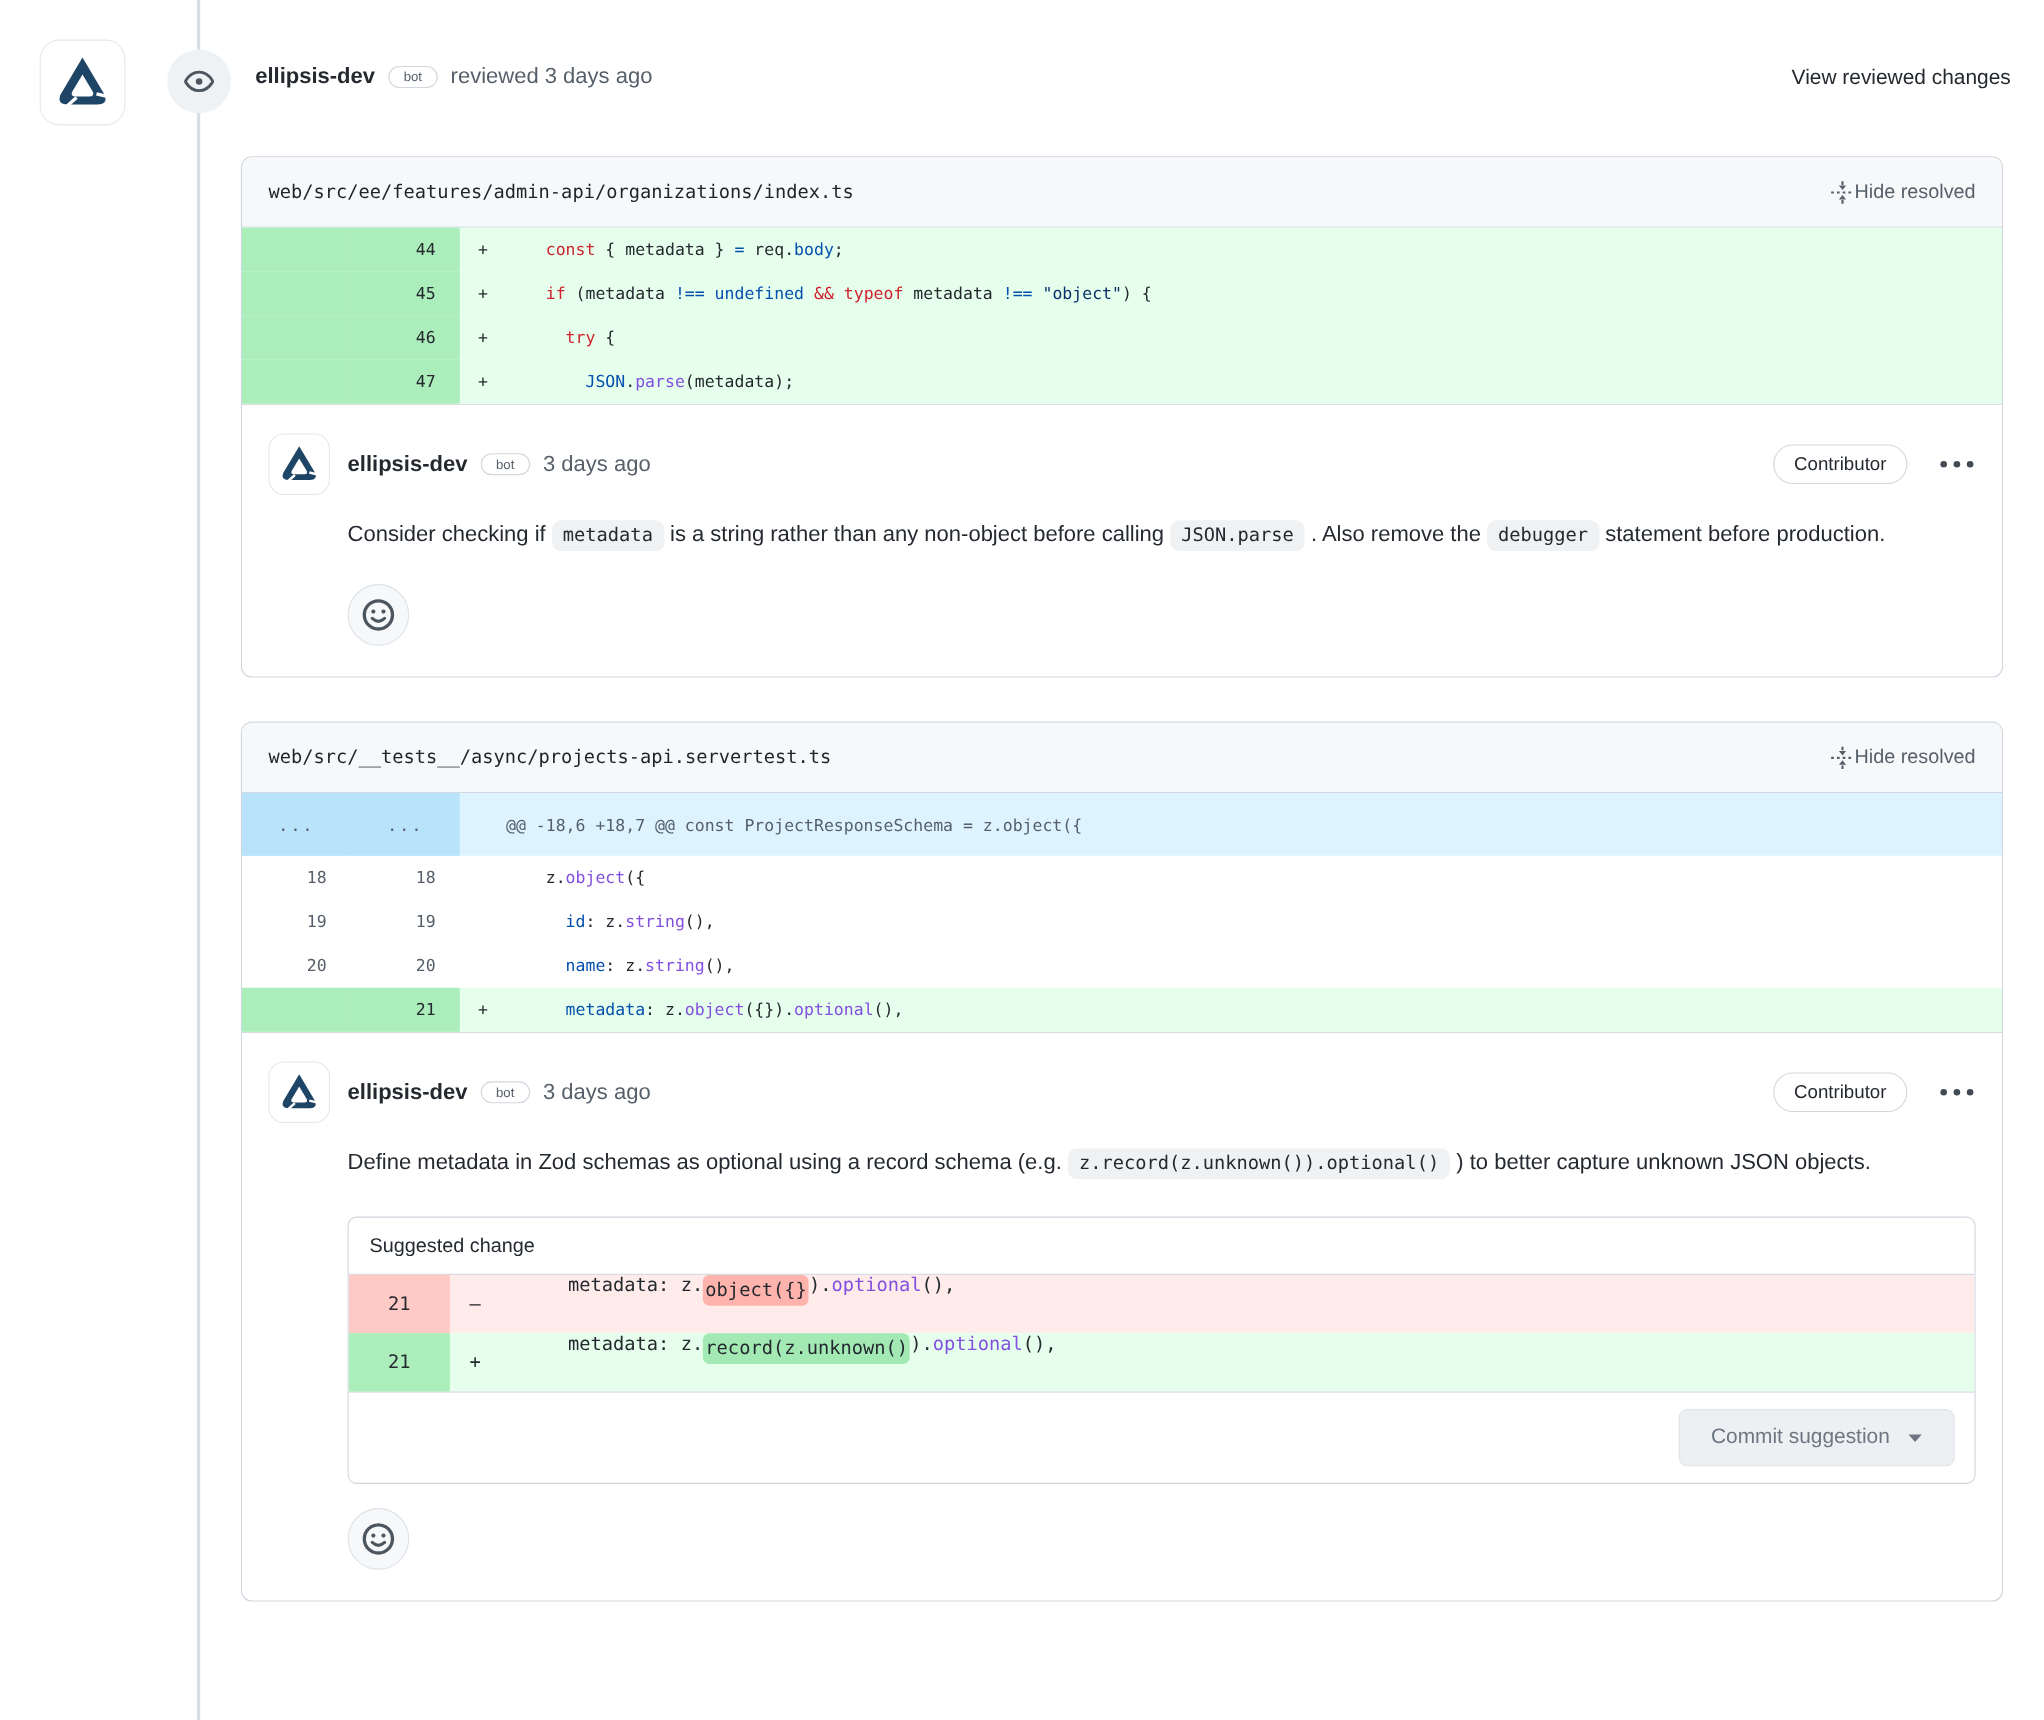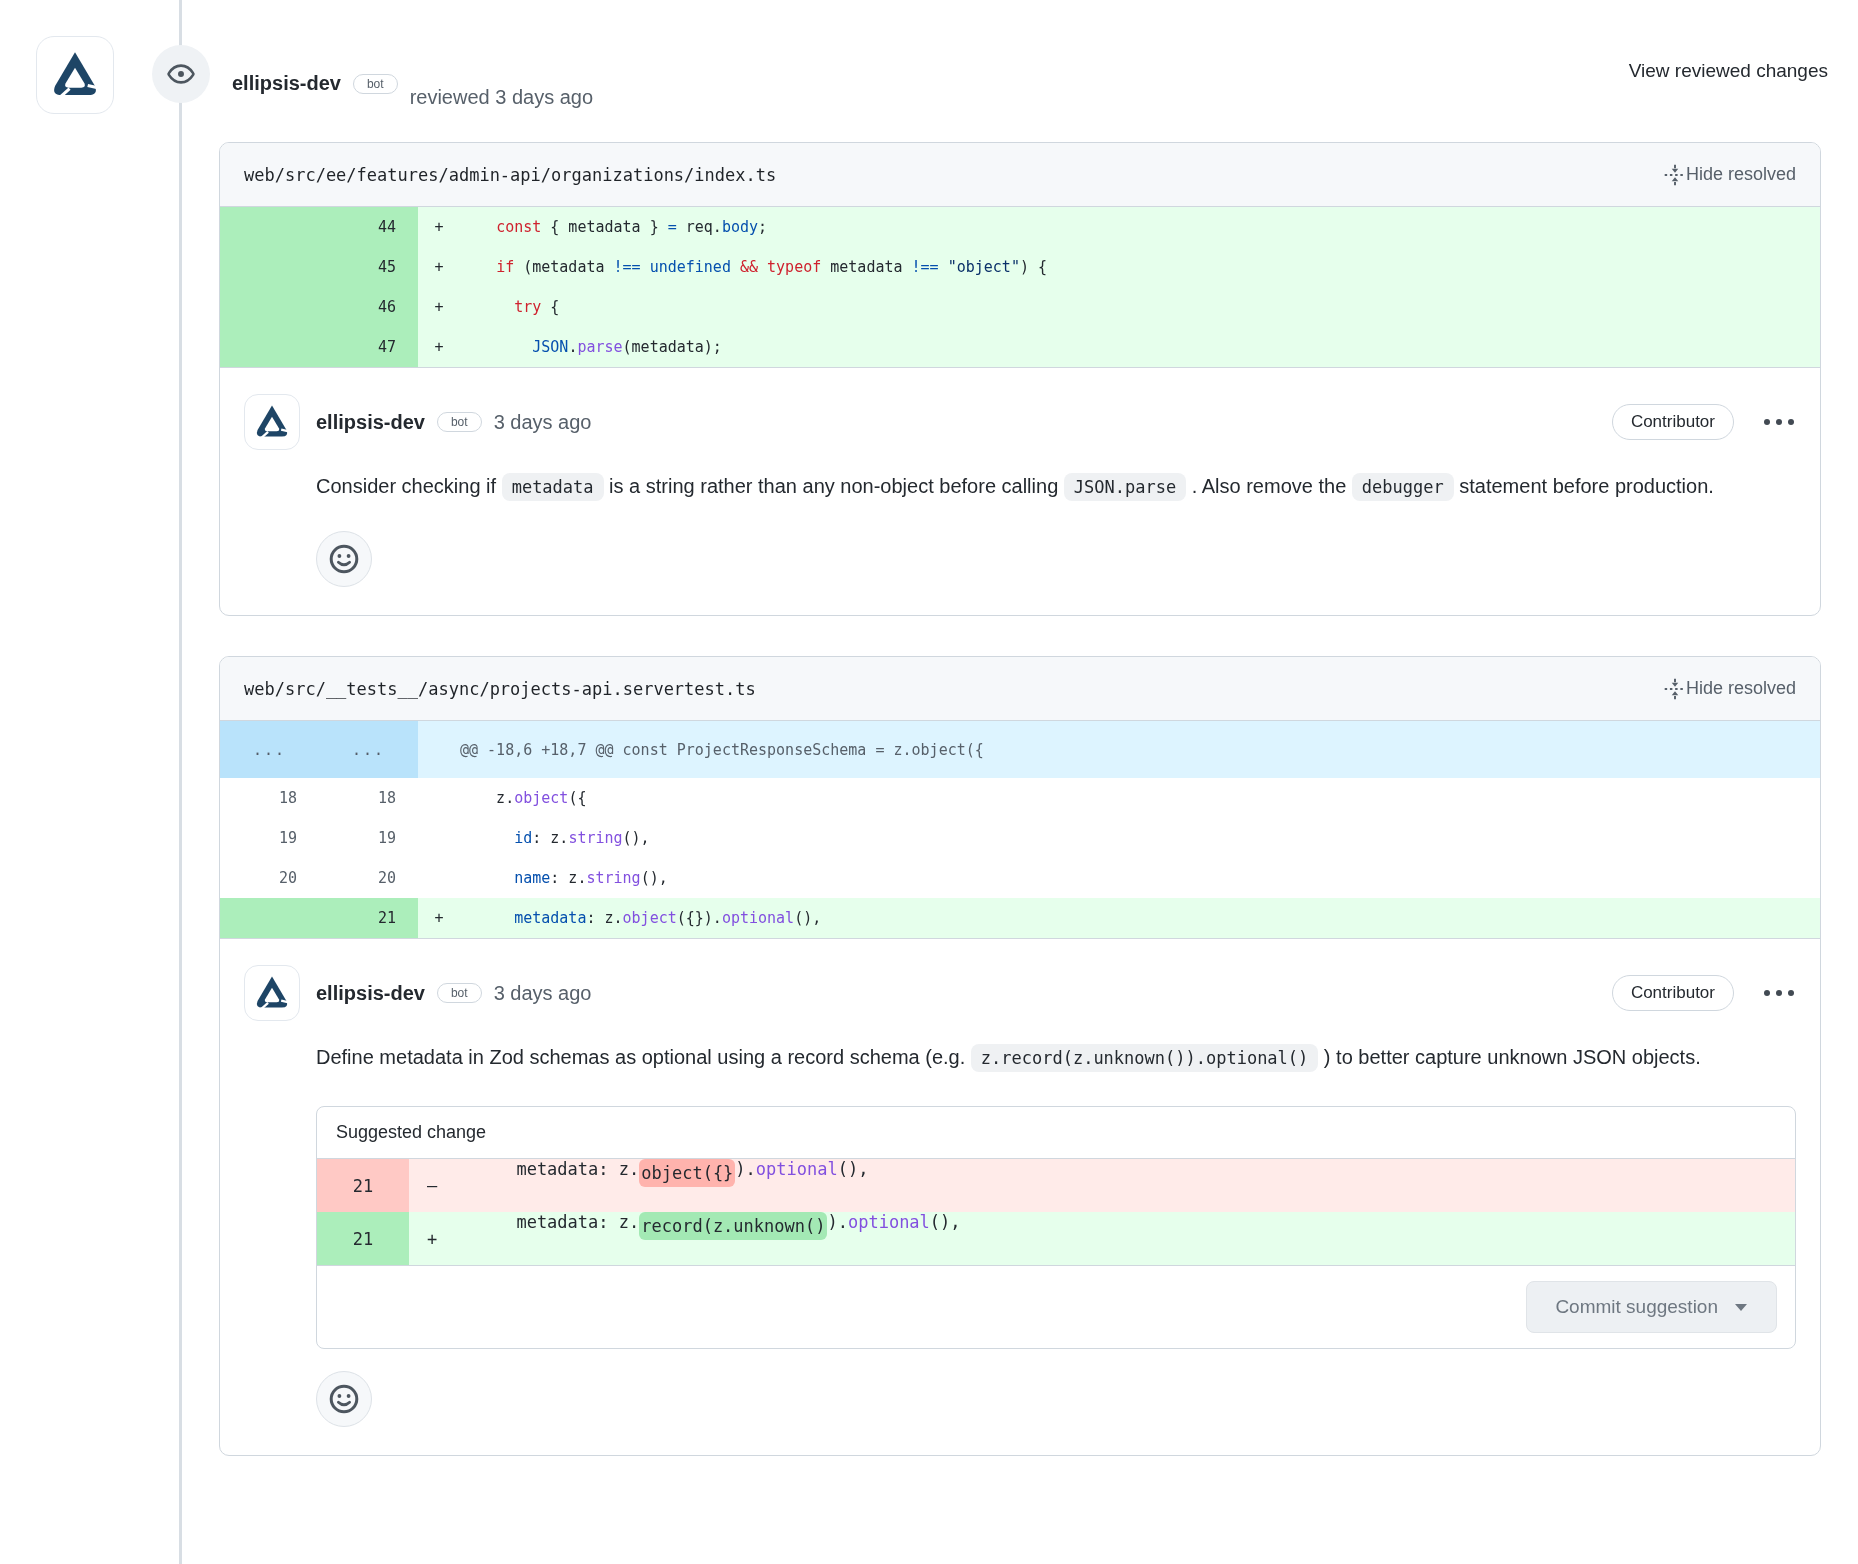--- a/index.html
+++ b/index.html
@@ -9,21 +9,21 @@
   .timeline { position:absolute; left:179px; top:0; bottom:0; width:3px; background:#d8dee4; }
 
   
   .review-avatar { position:absolute; left:36px; top:36px; width:78px; height:78px;
     border:1px solid #e3e8ee; border-radius:18px; background:#fff; display:flex; align-items:center; justify-content:center; z-index:3; }
   .eye-badge { position:absolute; left:152px; top:45px; width:58px; height:58px; border-radius:50%;
     background:#eff2f5; display:flex; align-items:center; justify-content:center; z-index:2; }
   .review-head-text { position:absolute; left:232px; top:58px; display:flex; align-items:center; gap:12px; font-size:20px; }
   .review-author { font-weight:700; color:#24292f; }
   .bot-badge { font-size:12px; color:#57606a; border:1px solid #d0d7de; border-radius:999px; padding:2px 13px; background:#fff; }
-  .review-action { color:#57606a;margin-top:28px; }
+  .review-action { color:#57606a; }
   .view-link { position:absolute; right:30px; top:60px; font-size:19px; font-weight:500; color:#24292f; cursor:pointer; }
 
   
   .cards { position:absolute; left:219px; top:142px; width:1602px; }
   .card { border:1px solid #d0d7de; border-radius:10px; background:#fff; overflow:hidden; }
   .card + .card { margin-top:40px; }
 
   .file-header { display:flex; align-items:center; justify-content:space-between;
     background:#f6f8fa; border-bottom:1px solid #d0d7de; height:64px; padding:0 24px; }
   .file-path { font-family:"DejaVu Sans Mono", monospace; font-size:17px; color:#1f2328; cursor:pointer; }

